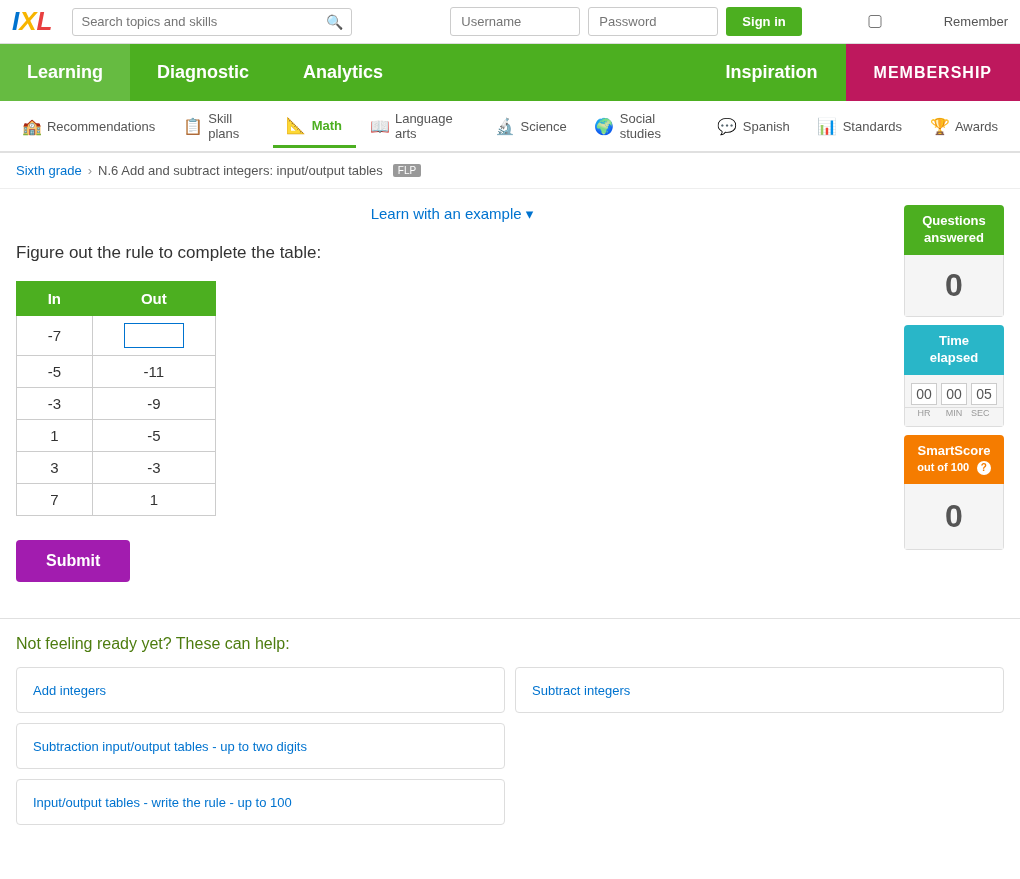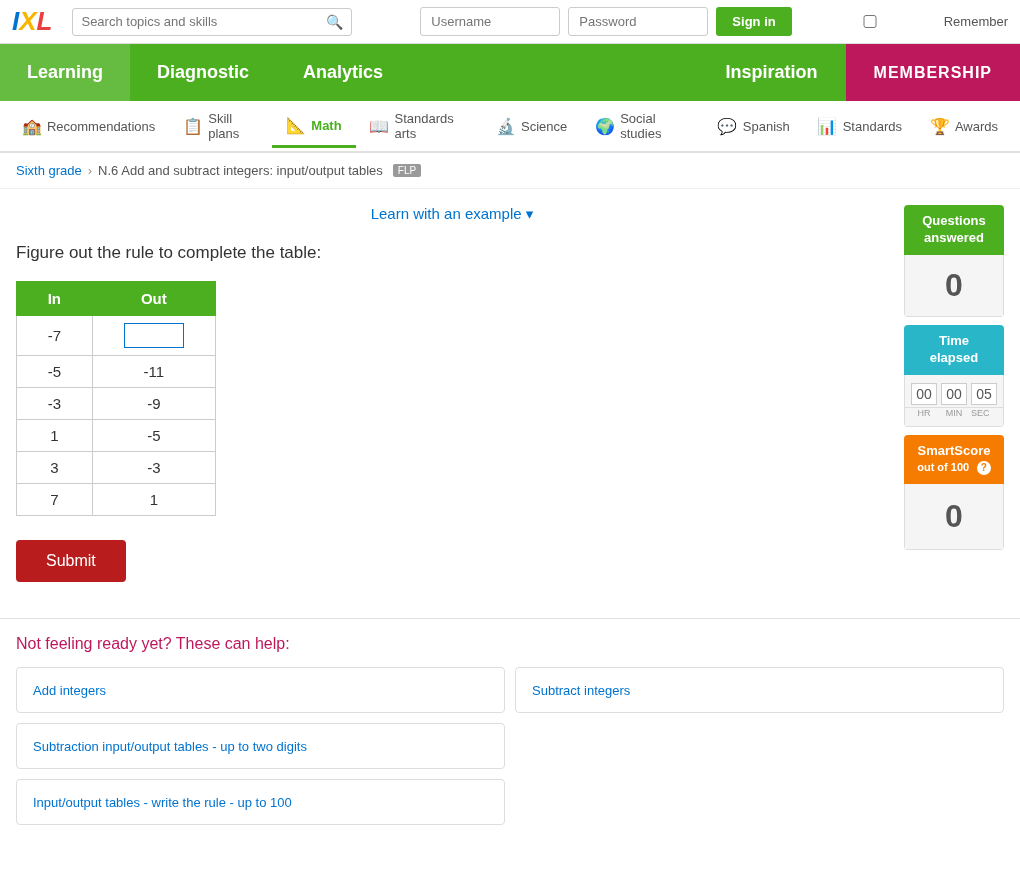--- a/index.html
+++ b/index.html
@@ -20,21 +20,21 @@
       border: 1px solid #ccc; border-radius: 3px;
       padding: 5px 8px; flex: 1; max-width: 280px; gap: 6px;
     }
     .search-bar input {
       border: none; outline: none; font-size: 13px; color: #999; width: 100%;
     }
     .search-icon { color: #999; font-size: 14px; }
     .top-bar-right { display: flex; align-items: center; gap: 8px; margin-left: auto; }
     .top-bar-right input {
       border: 1px solid #ccc; border-radius: 3px;
-      padding: 6px 10px; font-size: 13px; color: #999; width: 140px;
+      padding: 6px 10px; font-size: 13px; color: #999; width: 130px;
     }
     .sign-in-btn {
       background: #4caf20; color: #fff; border: none;
       border-radius: 3px; padding: 7px 16px; font-size: 13px; font-weight: bold;
       cursor: pointer;
     }
     .remember-label { display: flex; align-items: center; gap: 4px; font-size: 13px; color: #555; }
 
     
     .main-nav {
@@ -118,23 +118,23 @@
       border: 1px solid #ccc;
       padding: 7px 30px; text-align: center; font-size: 15px;
     }
     .io-table td input {
       width: 60px; text-align: center; border: 1px solid #0073cf;
       font-size: 15px; padding: 3px; outline: none;
     }
 
     
     .submit-btn {
-      background: #b91c1c; color: #fff; border: none;
+      background: #a21caf; color: #fff; border: none;
       border-radius: 4px; padding: 12px 30px;
-      font-size: 16px; font-weight: normal; cursor: pointer;
+      font-size: 16px; font-weight: bold; cursor: pointer;
     }
 
     
     .sidebar { width: 100px; min-width: 100px; }
     .sidebar-card {
       border-radius: 4px; overflow: hidden; margin-bottom: 8px;
     }
     .sidebar-header {
       background: #4caf20; color: #fff;
       text-align: center; padding: 8px 4px;
@@ -166,21 +166,21 @@
     .smart-score-val {
       background: #f5f5f5; text-align: center;
       padding: 14px 4px; font-size: 32px; font-weight: bold;
       color: #555; border: 1px solid #ddd; border-top: none;
     }
 
     
     .help-section {
       padding: 16px; border-top: 1px solid #e0e0e0; margin-top: 20px;
     }
-    .help-title { font-size: 16px; margin-bottom: 14px; color: #be185d; }
+    .help-title { font-size: 16px; margin-bottom: 14px; color: #4d7c0f; }
     .help-grid { display: grid; grid-template-columns: 1fr 1fr; gap: 10px; }
     .help-card {
       border: 1px solid #ddd; border-radius: 4px;
       padding: 14px 16px;
     }
     .help-card a { color: #0073cf; text-decoration: none; font-size: 13px; }
     .help-card-single { grid-column: 1; }
 
     
     .q-mark {
@@ -232,21 +232,21 @@
   <a class="sub-nav-item">
     <span class="sub-nav-icon">📋</span>
     <span>Skill plans</span>
   </a>
   <a class="sub-nav-item active">
     <span class="sub-nav-icon">📐</span>
     <span>Math</span>
   </a>
   <a class="sub-nav-item">
     <span class="sub-nav-icon">📖</span>
-    <span>Standards arts</span>
+    <span>Language arts</span>
   </a>
   <a class="sub-nav-item">
     <span class="sub-nav-icon">🔬</span>
     <span>Science</span>
   </a>
   <a class="sub-nav-item">
     <span class="sub-nav-icon">🌍</span>
     <span>Social studies</span>
   </a>
   <a class="sub-nav-item">

